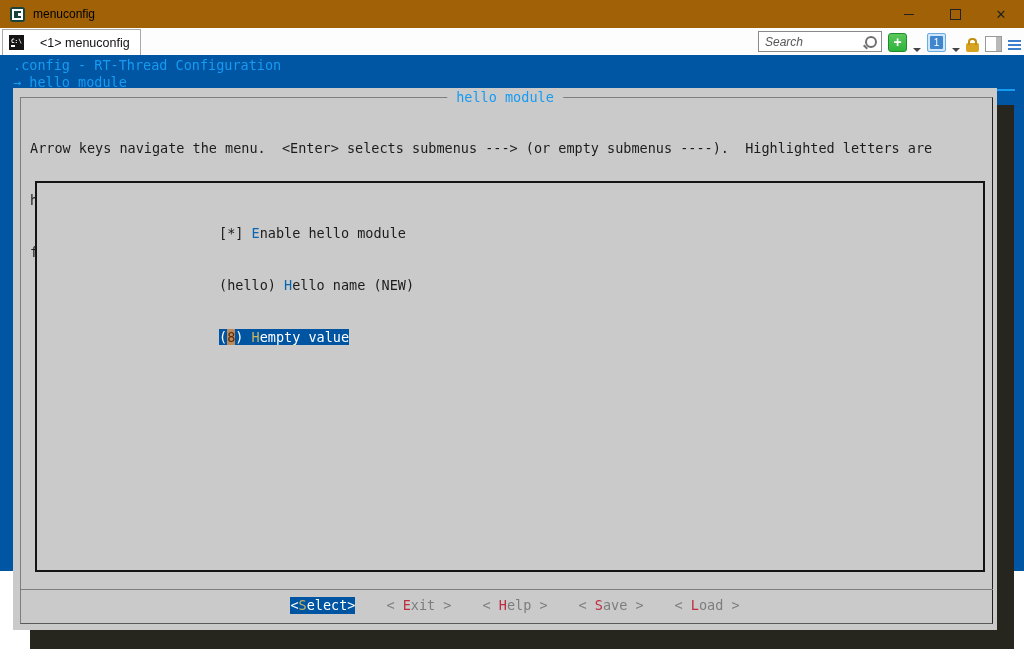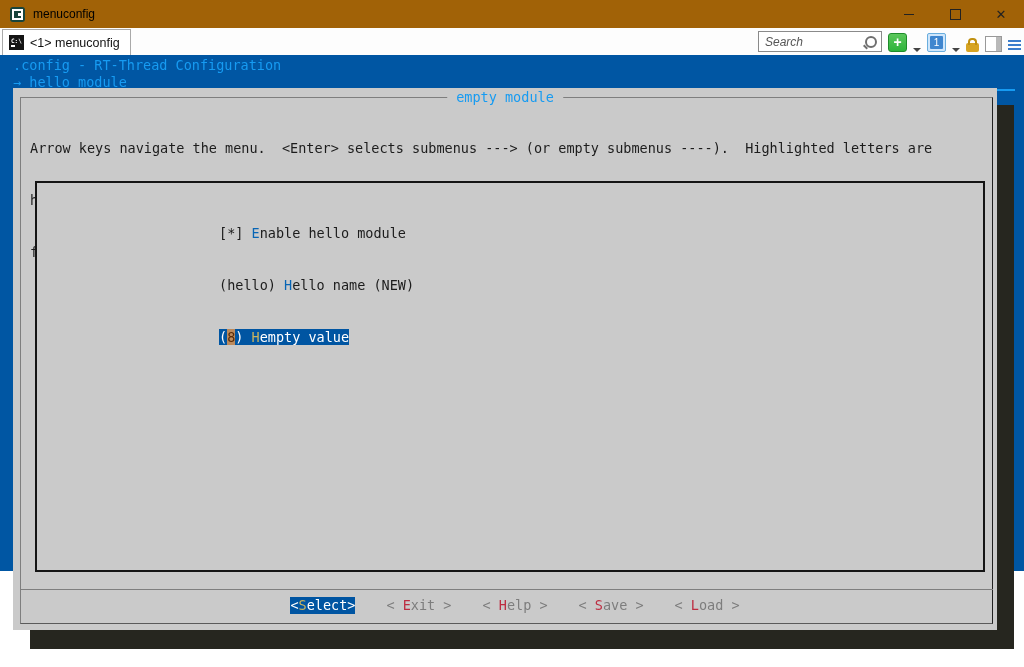--- a/index.html
+++ b/index.html
@@ -16,21 +16,21 @@
   .app-icon-bar::after { content:''; position:absolute; right:0; top:2px; width:3px; height:3px; background:#fff; }
   .win-title { margin-left:8px; font-size:12px; color:#000; }
   .win-controls { margin-left:auto; display:flex; height:28px; }
   .wc { width:46px; height:28px; display:flex; align-items:center; justify-content:center; }
   .glyph-min { width:10px; height:1px; background:#222; }
   .glyph-max { width:9px; height:9px; border:1px solid #222; }
   .glyph-close { font-size:13px; color:#222; line-height:13px; }
 
   
   .tabbar { position:absolute; top:28px; left:0; right:0; height:27px; background:#fdfdfd; }
-  .tab { position:absolute; left:2px; top:1px; height:26px; display:flex; align-items:center; gap:6px;
+  .tab { position:absolute; left:2px; top:1px; height:26px; display:flex; align-items:center; gap:16px;
          padding:0 10px 0 6px; background:#fff; border:1px solid #a9a9a9; border-bottom:none;
          box-sizing:border-box; font-size:12.5px; color:#111; }
   .cmd-icon { width:15px; height:15px; background:#141414; color:#fff; font-size:6px; font-weight:bold;
               font-family:"DejaVu Sans Mono", monospace; line-height:7px; padding:2px 0 0 2px;
               box-sizing:border-box; position:relative; flex:none; }
   .cmd-cursor { position:absolute; left:2px; bottom:3px; width:4px; height:2px; background:#fff; }
   .tools { position:absolute; right:3px; top:3px; display:flex; align-items:flex-end; gap:6px; height:21px; }
   .searchbox { width:124px; height:21px; border:1px solid #8a8a8a; background:#fff; display:flex;
                align-items:center; box-sizing:border-box; padding:0 4px; }
   .searchbox input { border:none; outline:none; width:100%; font-size:12px;
@@ -146,21 +146,21 @@
     <div class="hline1">.config - RT-Thread Configuration</div>
     <div class="hline2">
       <span>→ hello module</span>
       <i class="rule"></i>
     </div>
 
     <div class="shadow"></div>
 
     <div class="dialog">
       <div class="frame"></div>
-      <div class="dlg-title">empty module</div>
+      <div class="dlg-title">hello module</div>
 
       <div class="instr">
         <div>Arrow keys navigate the menu.  &lt;Enter&gt; selects submenus ---&gt; (or empty submenus ----).  Highlighted letters are</div>
         <div>hotkeys.  Pressing &lt;Y&gt; includes, &lt;N&gt; excludes, &lt;M&gt; modularizes features.  Press &lt;Esc&gt;&lt;Esc&gt; to exit, &lt;?&gt; for Help, &lt;/&gt;</div>
         <div>for Search.  Legend: [*] built-in  [ ] excluded  &lt;M&gt; module  &lt; &gt; module capable</div>
       </div>
 
       <div class="listbox">
         <div class="mitem"><span>[*] </span><span class="hk-blue">E</span><span>nable hello module</span></div>
         <div class="mitem"><span>(hello) </span><span class="hk-blue">H</span><span>ello name (NEW)</span></div>

